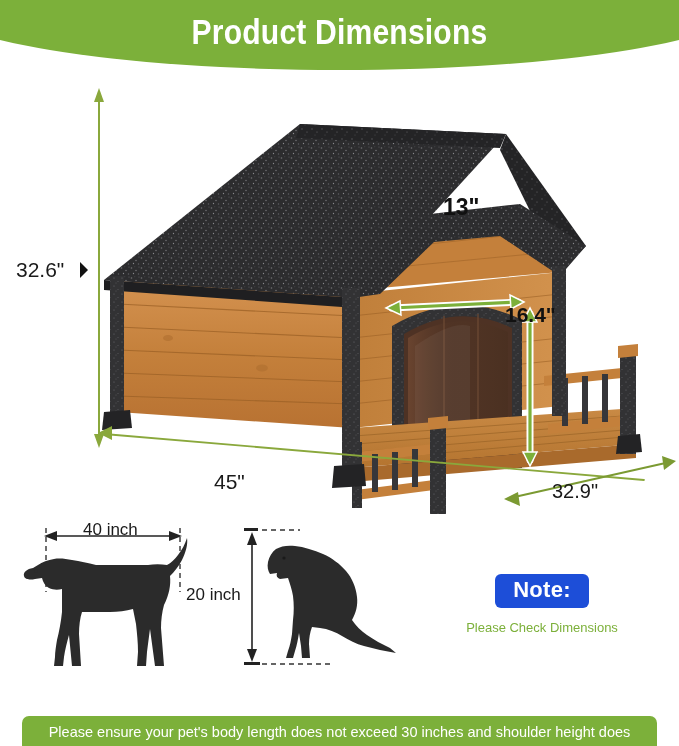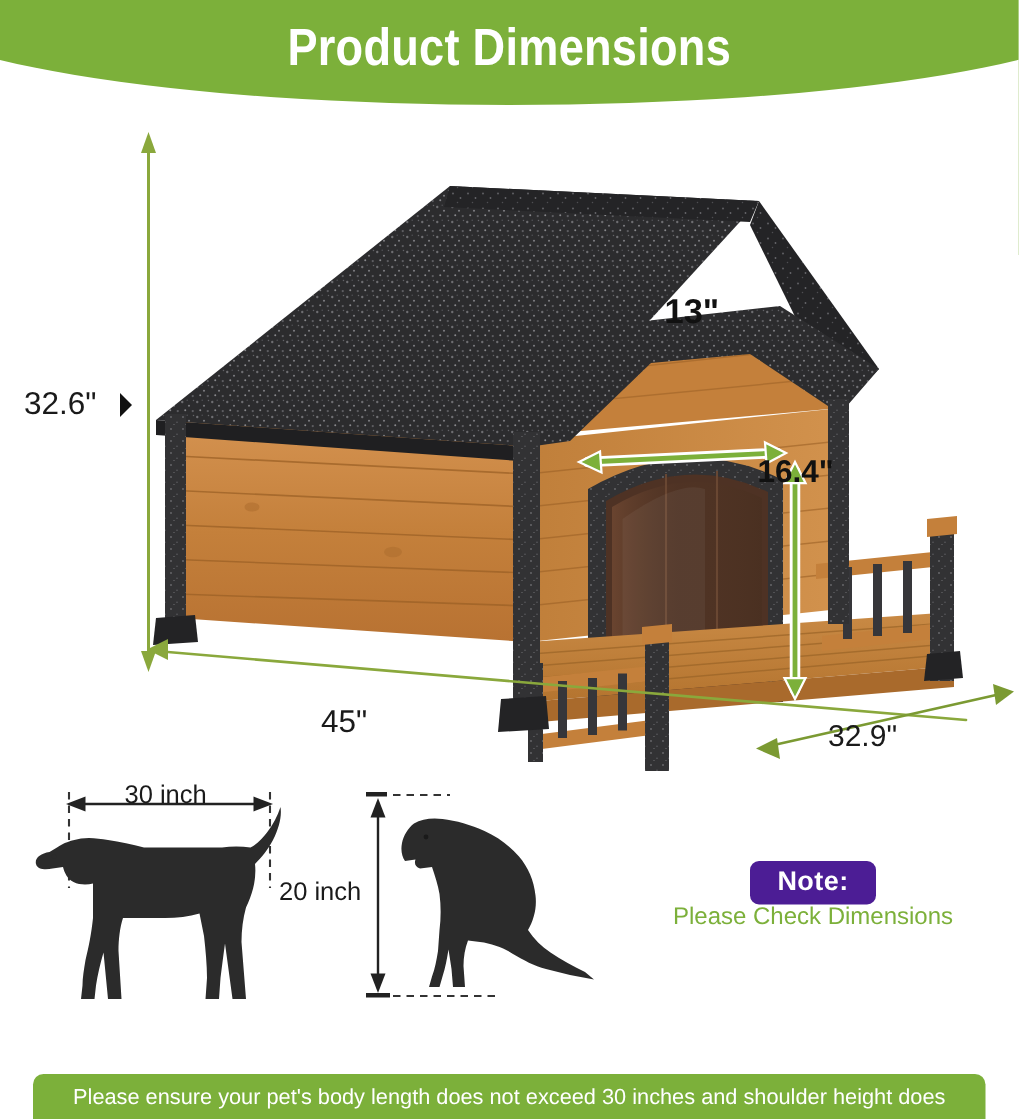--- a/index.html
+++ b/index.html
@@ -95,31 +95,32 @@
 
   
   .note-block {
     position: absolute;
     left: 424px; top: 574px;
     width: 236px;
     text-align: center;
   }
   .note-badge {
     display: inline-block;
-    background: #4c1d95;
+    background: #1d4ed8;
     color: #ffffff;
     font-weight: bold;
-    font-size: 18px;
+    font-size: 22px;
     padding: 3px 18px 5px 18px;
     border-radius: 6px;
     letter-spacing: 0.3px;
   }
   .note-text {
+    margin-top: 12px;
     color: #7cb03a;
-    font-size: 16px;
+    font-size: 13px;
     font-family: "Liberation Sans", sans-serif;
   }
 
   
   .footer-banner {
     position: absolute;
     left: 22px; top: 688px;
     width: 635px; height: 48px;
     background: #7cb03a;
     border-radius: 7px;
@@ -412,21 +413,21 @@
         C356,71 352,62 346,55
         C340,48 332,42 323,38
         C314,34 304,31 295,30
         C288,29 281,30 276,33
         Z"></path>
       <circle cx="284" cy="42" r="1.6" fill="#1a1a1a"></circle>
     </g>
   </svg>
 </div>
 
-<div class="dog-label label-20inch">30 inch</div>
+<div class="dog-label label-20inch">40 inch</div>
 <div class="dog-label label-30inch">20 inch</div>
 
 <div class="note-block">
   <div class="note-badge">Note:</div>
   <div class="note-text">Please Check Dimensions</div>
 </div>
 
 <div class="footer-banner">
   <span>Please ensure your pet's body length does not exceed 30 inches and shoulder height</span>
   <span>does not exceed 20 inches. Otherwise, please consider the large size version.</span>

